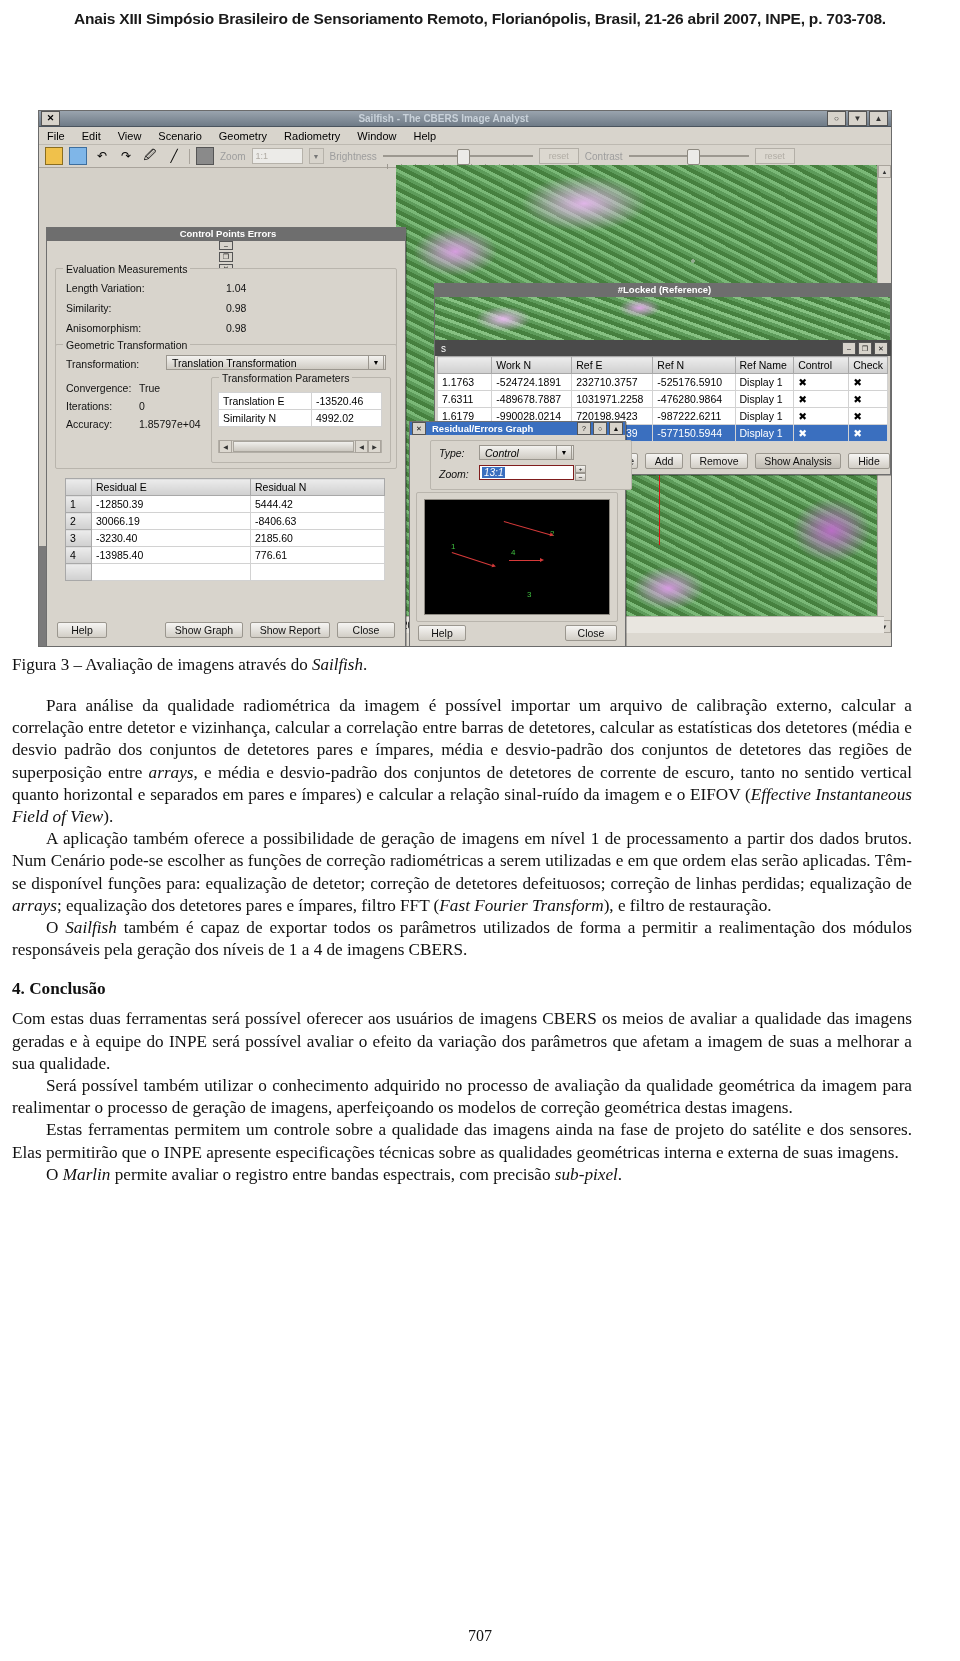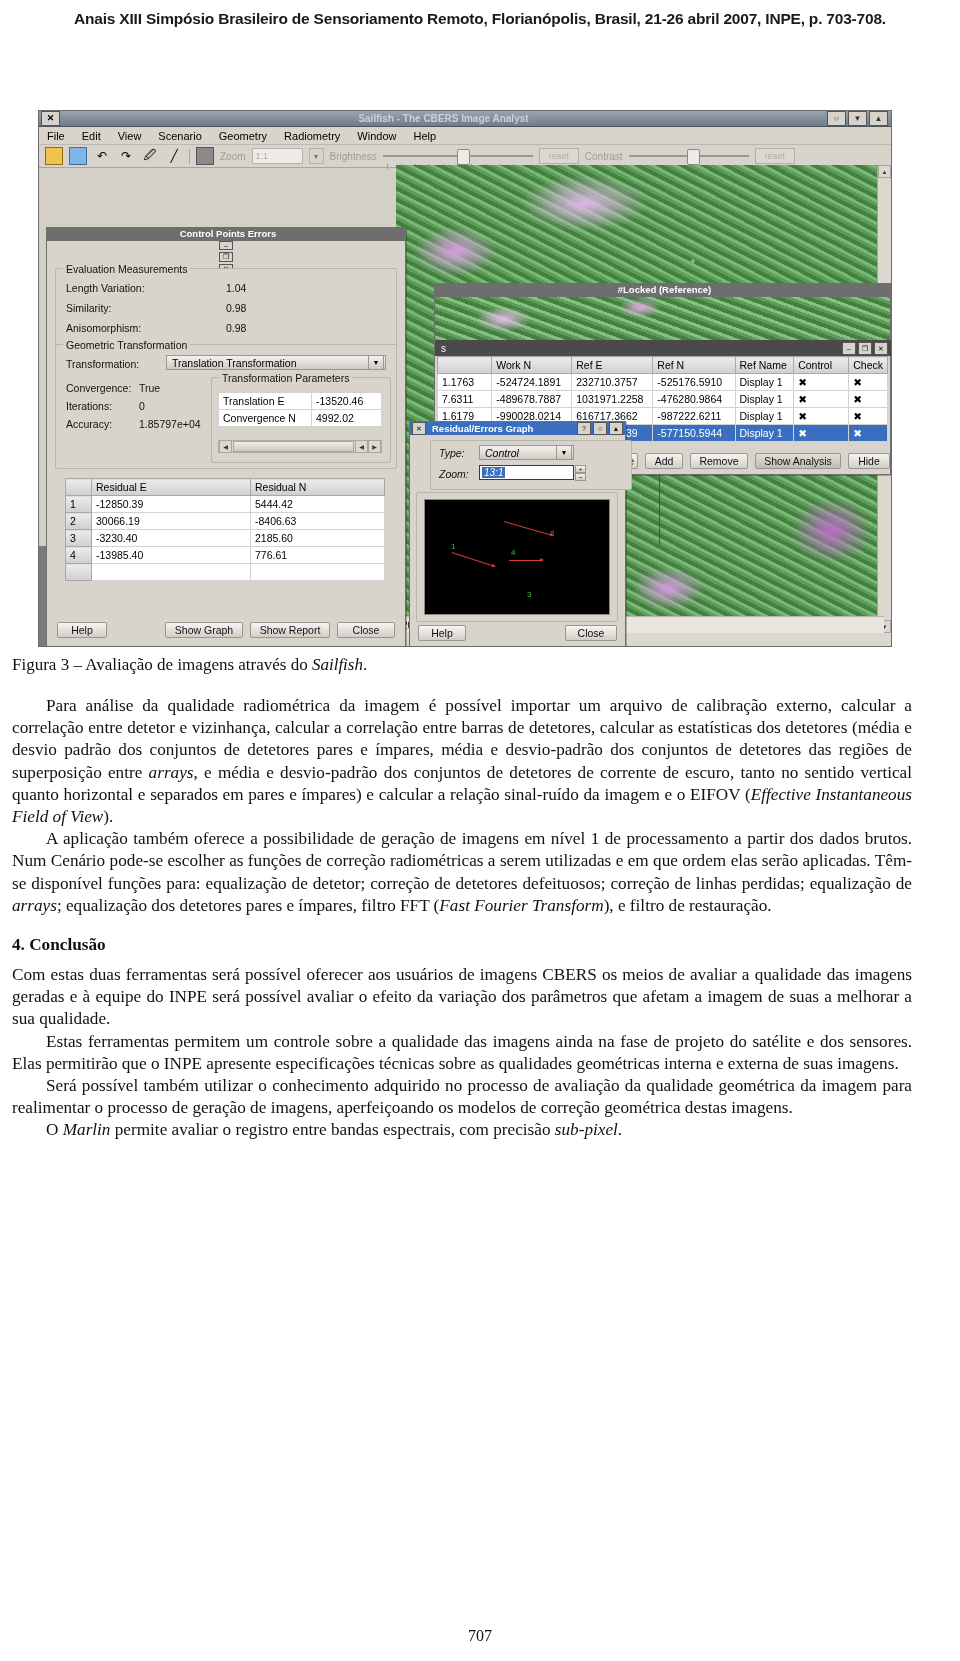--- a/index.html
+++ b/index.html
@@ -288,21 +288,21 @@
               <td class="num">-489678.7887</td>
               <td class="num">1031971.2258</td>
               <td class="num">-476280.9864</td>
               <td>Display 1</td>
               <td>✖</td>
               <td>✖</td>
             </tr>
             <tr>
               <td class="num">1.6179</td>
               <td class="num">-990028.0214</td>
-              <td class="num">616717.3662</td>
+              <td class="num">720198.9423</td>
               <td class="num">-987222.6211</td>
               <td>Display 1</td>
               <td>✖</td>
               <td>✖</td>
             </tr>
             <tr class="sel">
               <td class="num">1.4136</td>
               <td class="num">-581365.1940</td>
               <td class="num">828016.8139</td>
               <td class="num">-577150.5944</td>
@@ -364,21 +364,21 @@
         <div class="group" style="left:155px;top:32px;width:178px;height:84px;">
           <div class="legend">Transformation Parameters</div>
           <div style="position:absolute;left:6px;top:14px;width:164px;">
             <table class="grid">
               <tbody>
                 <tr>
                   <td style="width:84px;">Translation E</td>
                   <td class="num">-13520.46</td>
                 </tr>
                 <tr>
-                  <td>Convergence N</td>
+                  <td>Similarity N</td>
                   <td class="num">4992.02</td>
                 </tr>
               </tbody>
             </table>
           </div>
           <div class="hscroll" style="left:6px;top:62px;width:164px;">
             <div class="arrowbox">◀</div>
             <div class="thumb" style="flex:1;margin:0 1px;"></div>
             <div class="arrowbox">◀</div>
             <div class="arrowbox">▶</div>
@@ -485,24 +485,25 @@
 
   <div class="caption">
     <span>Figura 3 – Avaliação de imagens através do </span><i>Sailfish</i><span>.</span>
   </div>
 
   <div class="body">
     <p><span>Para análise da qualidade radiométrica da imagem é possível importar um arquivo de calibração externo, calcular a correlação entre detetor e vizinhança, calcular a correlação entre barras de detetores, calcular as estatísticas dos detetores (média e desvio padrão dos conjuntos de detetores pares e ímpares, média e desvio-padrão dos conjuntos de detetores das regiões de superposição entre </span><i>arrays</i><span>, e média e desvio-padrão dos conjuntos de detetores de corrente de escuro, tanto no sentido vertical quanto horizontal e separados em pares e ímpares) e calcular a relação sinal-ruído da imagem e o EIFOV (</span><i>Effective Instantaneous Field of View</i><span>).</span></p>
 
     <p><span>A aplicação também oferece a possibilidade de geração de imagens em nível 1 de processamento a partir dos dados brutos. Num Cenário pode-se escolher as funções de correção radiométricas a serem utilizadas e em que ordem elas serão aplicadas. Têm-se disponível funções para: equalização de detetor; correção de detetores defeituosos; correção de linhas perdidas; equalização de </span><i>arrays</i><span>; equalização dos detetores pares e ímpares, filtro FFT (</span><i>Fast Fourier Transform</i><span>), e filtro de restauração.</span></p>
 
+    <p><span>O </span><i>Sailfish</i><span> também é capaz de exportar todos os parâmetros utilizados de forma a permitir a realimentação dos módulos responsáveis pela geração dos níveis de 1 a 4 de imagens CBERS.</span></p>
 
     <h4 class="sec">4. Conclusão</h4>
 
     <p class="noindent">Com estas duas ferramentas será possível oferecer aos usuários de imagens CBERS os meios de avaliar a qualidade das imagens geradas e à equipe do INPE será possível avaliar o efeito da variação dos parâmetros que afetam a imagem de suas a melhorar a sua qualidade.</p>
+    <p>Será possível também utilizar o conhecimento adquirido no processo de avaliação da qualidade geométrica da imagem para realimentar o processo de geração de imagens, aperfeiçoando os modelos de correção geométrica destas imagens.</p>
     <p>Estas ferramentas permitem um controle sobre a qualidade das imagens ainda na fase de projeto do satélite e dos sensores. Elas permitirão que o INPE apresente especificações técnicas sobre as qualidades geométricas interna e externa de suas imagens.</p>
-    <p>Será possível também utilizar o conhecimento adquirido no processo de avaliação da qualidade geométrica da imagem para realimentar o processo de geração de imagens, aperfeiçoando os modelos de correção geométrica destas imagens.</p>
 
     <p><span>O </span><i>Marlin</i><span> permite avaliar o registro entre bandas espectrais, com precisão </span><i>sub-pixel</i><span>.</span></p>
   </div>
 
   <div class="folio">707</div>
 </div>
 
 </body></html>

